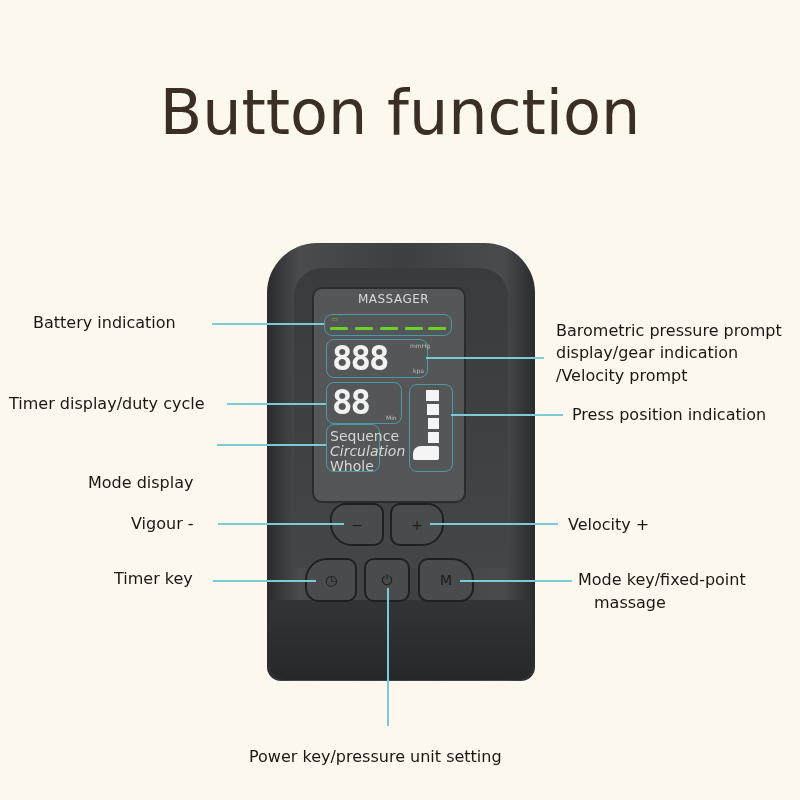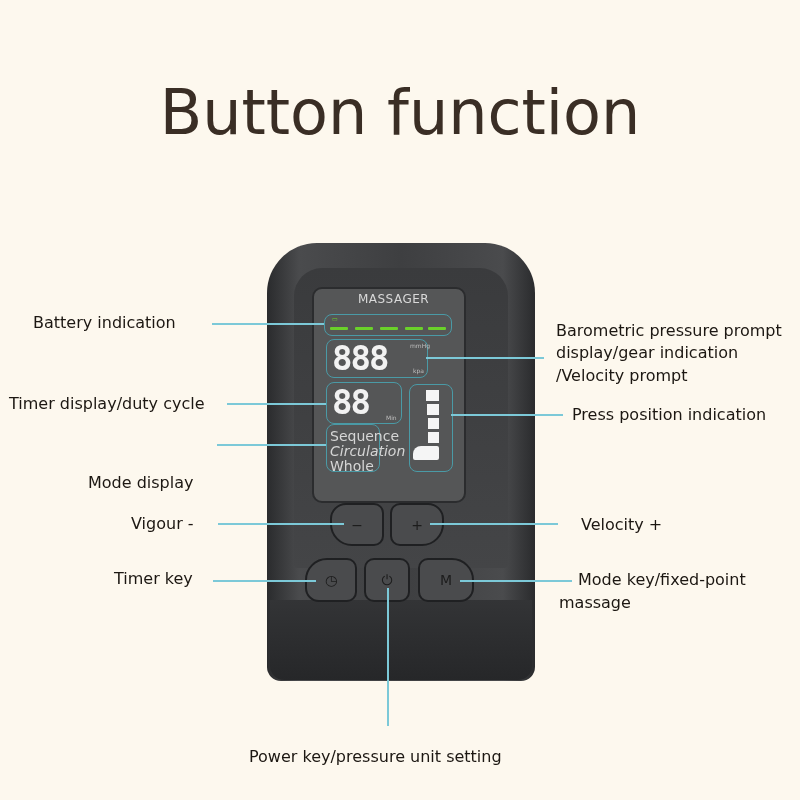--- a/index.html
+++ b/index.html
@@ -132,17 +132,17 @@
 <div class="label" style="left:25px;top:311px;margin-left:8px;">Battery indication</div>
 <div class="label" style="left:9px;top:392px;">Timer display/duty cycle</div>
 <div class="label" style="left:88px;top:432px;margin-top:39px;">Mode display</div>
 <div class="label" style="left:131px;top:512px;">Vigour -</div>
 <div class="label" style="left:114px;top:567px;">Timer key</div>
 
 <div class="label" style="left:556px;top:319px;">Barometric pressure prompt</div>
 <div class="label" style="left:556px;top:341px;">display/gear indication</div>
 <div class="label" style="left:556px;top:364px;">/Velocity prompt</div>
 <div class="label" style="left:572px;top:403px;">Press position indication</div>
-<div class="label" style="left:581px;top:513px;text-align:center;">Velocity +</div>
+<div class="label" style="left:568px;top:513px;text-align:center;">Velocity +</div>
 <div class="label" style="left:578px;top:568px;">Mode key/fixed-point</div>
-<div class="label" style="left:559px;top:591px;">massage</div>
+<div class="label" style="left:594px;top:591px;">massage</div>
 
 <div class="label" style="left:249px;top:745px;">Power key/pressure unit setting</div>
 
 </body></html>

